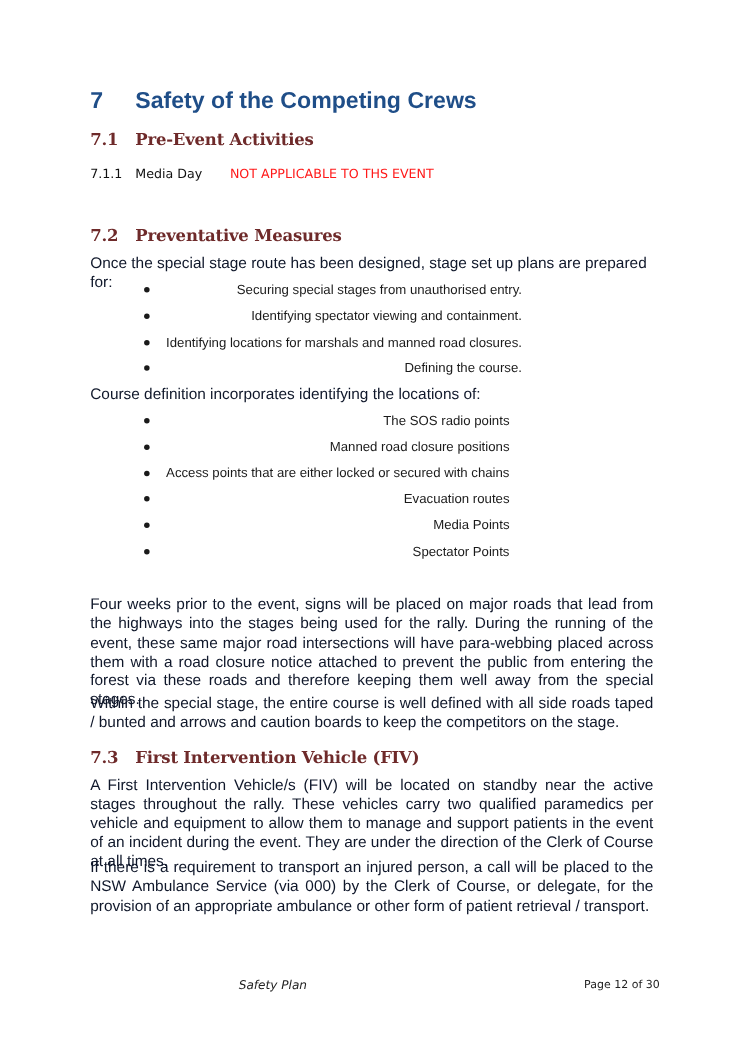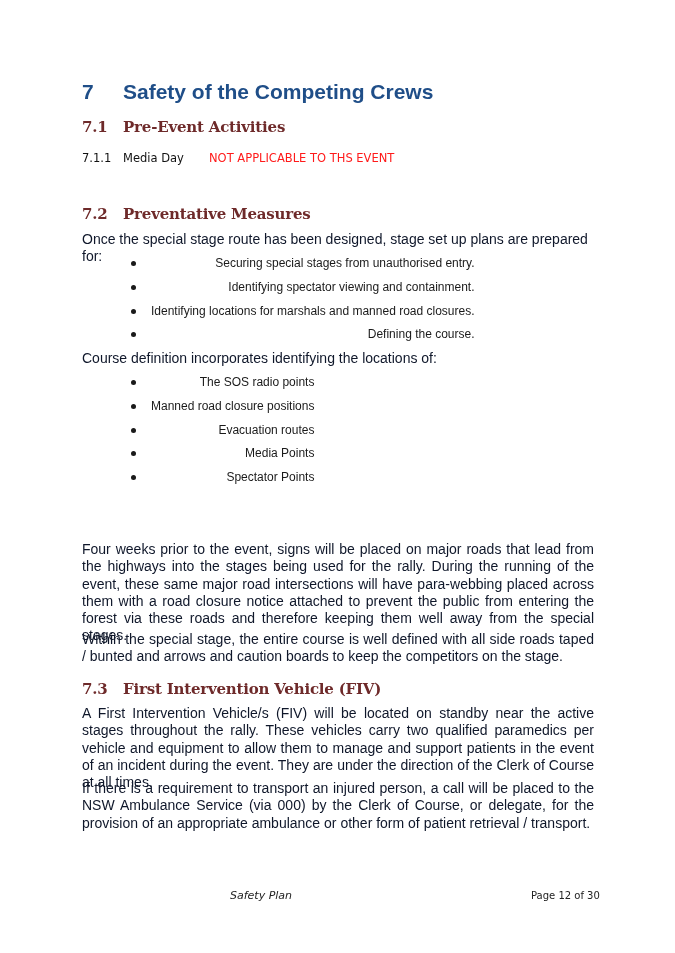--- a/index.html
+++ b/index.html
@@ -86,21 +86,21 @@
       position: absolute;
       left: 0;
       top: 6px;
       width: 5px;
       height: 5px;
       border-radius: 50%;
       background: #1a1a1a;
     }
     .footer-left {
       position: absolute;
-      left: 230px;
+      left: 217px;
       top: 889px;
       font-family: "DejaVu Sans", sans-serif;
       font-style: italic;
       font-size: 11px;
       color: #222;
     }
     .footer-right {
       position: absolute;
       left: 531px;
       top: 890px;
@@ -137,20 +137,21 @@
     <li><span class="dot"></span><span>Identifying spectator viewing and containment.</span></li>
     <li><span class="dot"></span><span>Identifying locations for marshals and manned road closures.</span></li>
     <li><span class="dot"></span><span>Defining the course.</span></li>
   </ul>
 
   <div class="para" style="top:350px;">Course definition incorporates identifying the locations of:</div>
 
   <ul class="bullets" style="top:374px;">
     <li><span class="dot"></span><span>The SOS radio points</span></li>
     <li><span class="dot"></span><span>Manned road closure positions</span></li>
+    <li><span class="dot"></span><span>Access points that are either locked or secured with chains</span></li>
     <li><span class="dot"></span><span>Evacuation routes</span></li>
     <li><span class="dot"></span><span>Media Points</span></li>
     <li><span class="dot"></span><span>Spectator Points</span></li>
   </ul>
 
   <div class="para justify" style="top:541px;">Four weeks prior to the event, signs will be placed on major roads that lead from the highways into the stages being used for the rally.  During the running of the event, these same major road intersections will have para-webbing placed across them with a road closure notice attached to prevent the public from entering the forest via these roads and therefore keeping them well away from the special stages.</div>
 
   <div class="para justify" style="top:631px;">Within the special stage, the entire course is well defined with all side roads taped / bunted and arrows and caution boards to keep the competitors on the stage.</div>
 
   <div class="h2" style="top:680px;">

